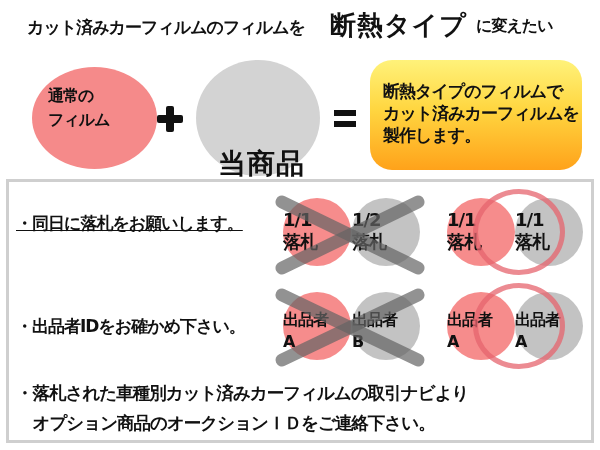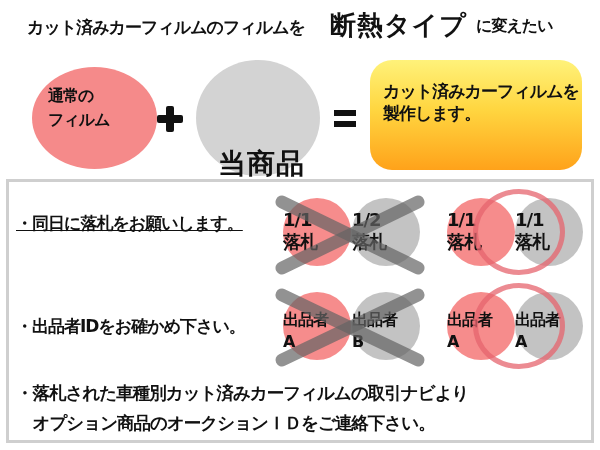--- a/index.html
+++ b/index.html
@@ -62,20 +62,21 @@
 
 <div class="plus"></div>
 
 <div class="circle c-gray-top"></div>
 <div class="gray-text">当商品</div>
 
 <div class="equals"></div>
 
 <div class="result-box"></div>
 <div class="result-text">
+  <div>断熱タイプのフィルムで</div>
   <div>カット済みカーフィルムを</div>
   <div>製作します。</div>
 </div>
 
 <div class="panel"></div>
 
 <div class="row-label rl1">・同日に落札をお願いします。</div>
 
 <div class="mini pink" style="left:283px; top:198px;"></div>
 <div class="mini gray" style="left:352px; top:198px;"></div>

